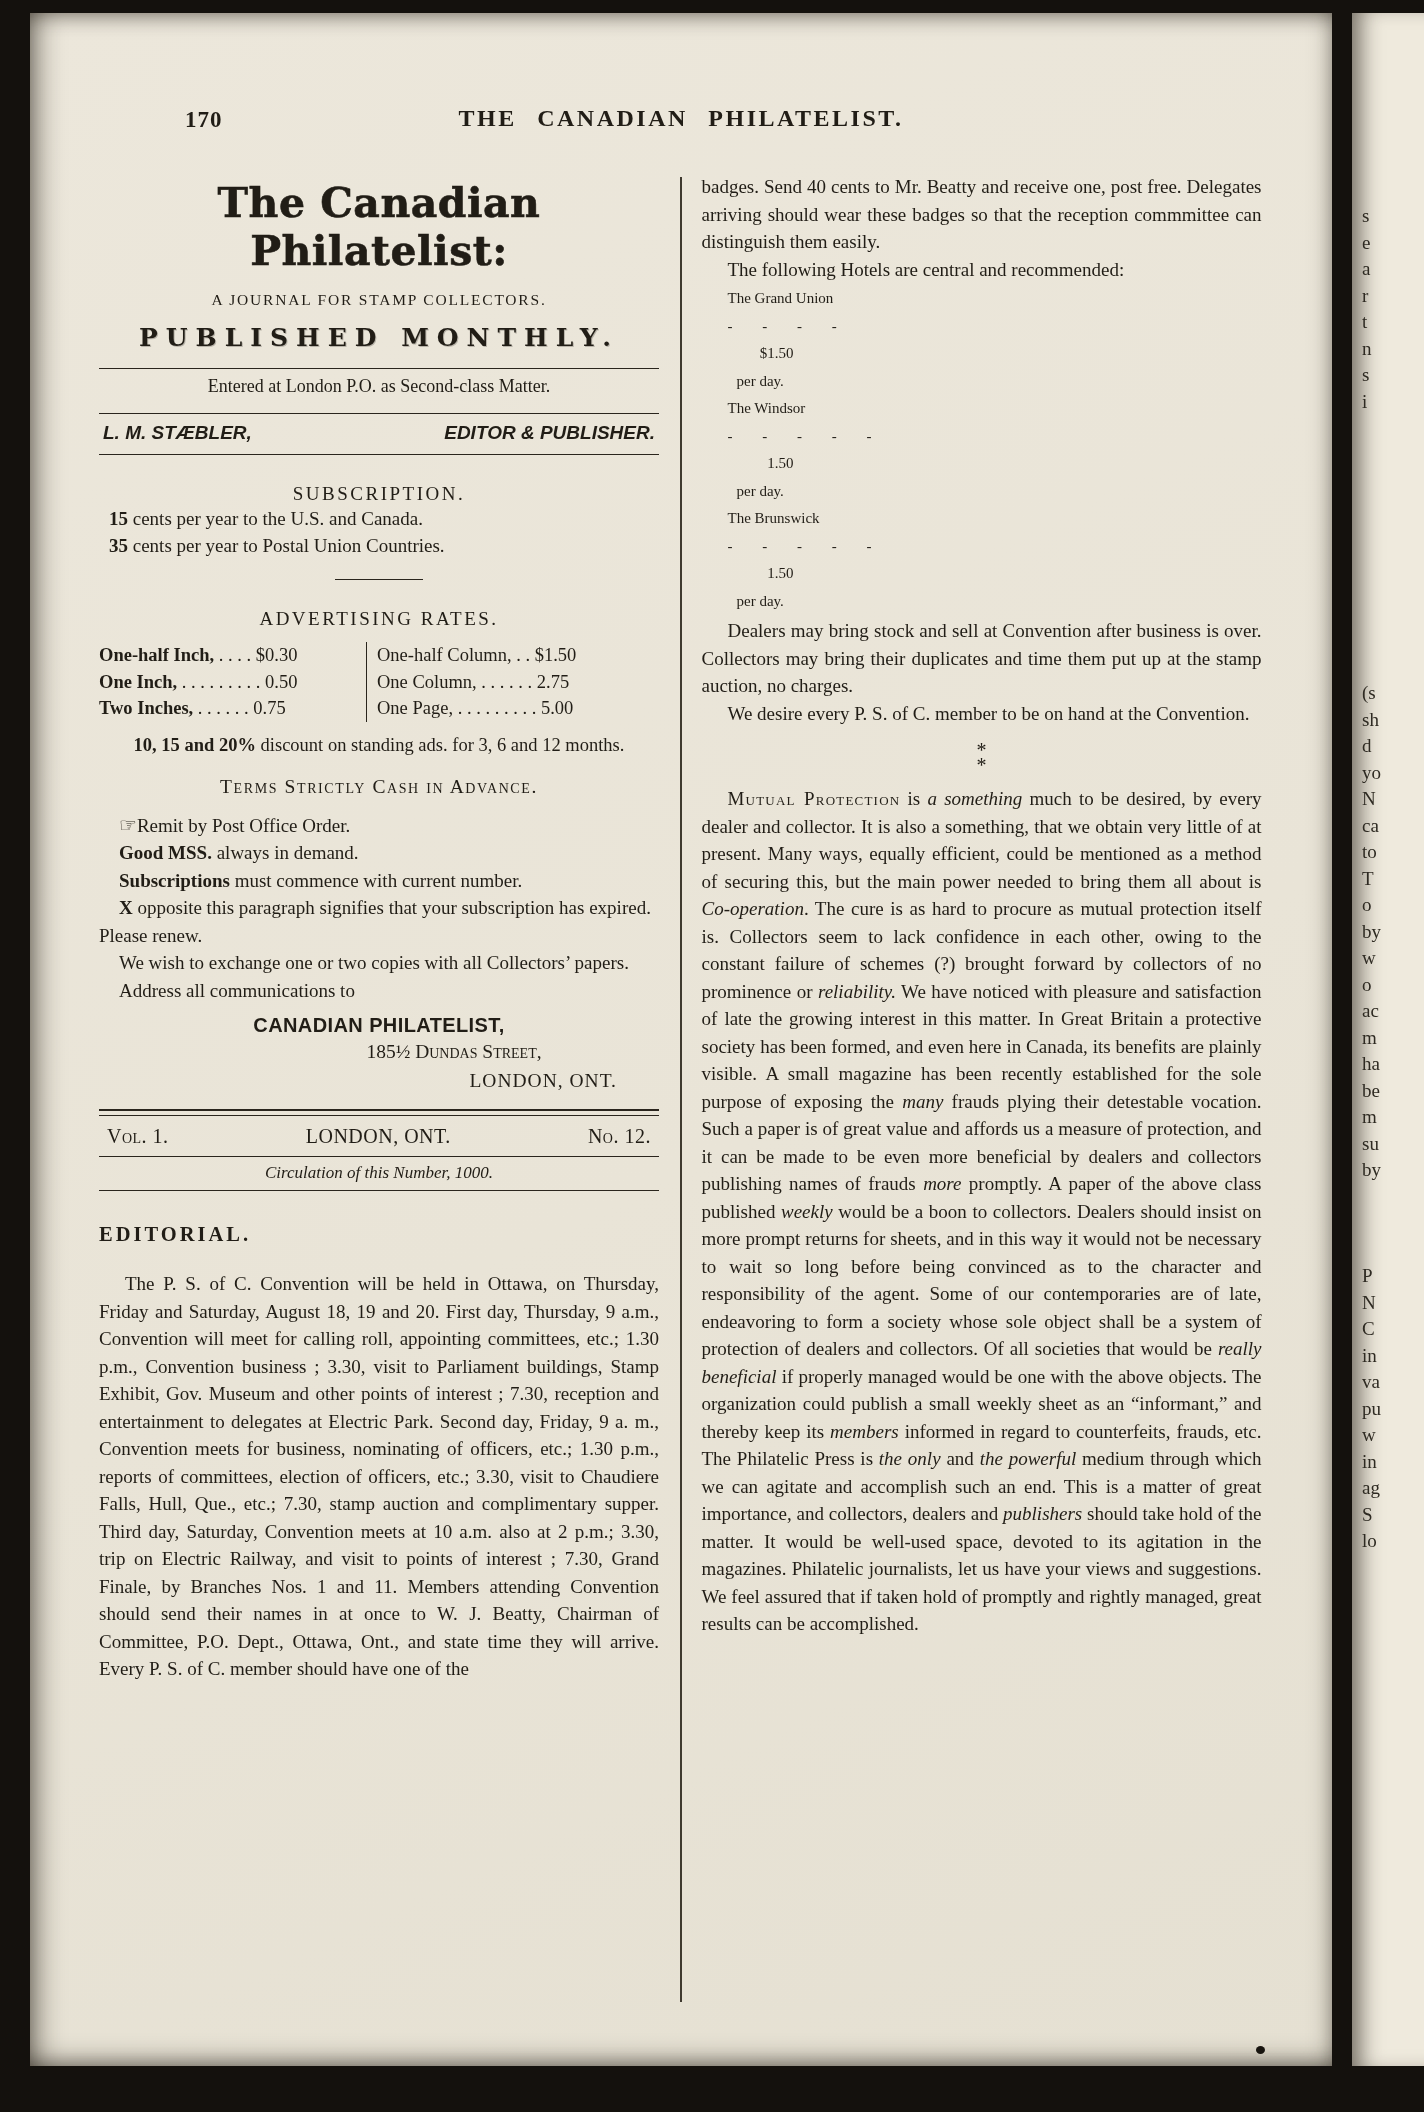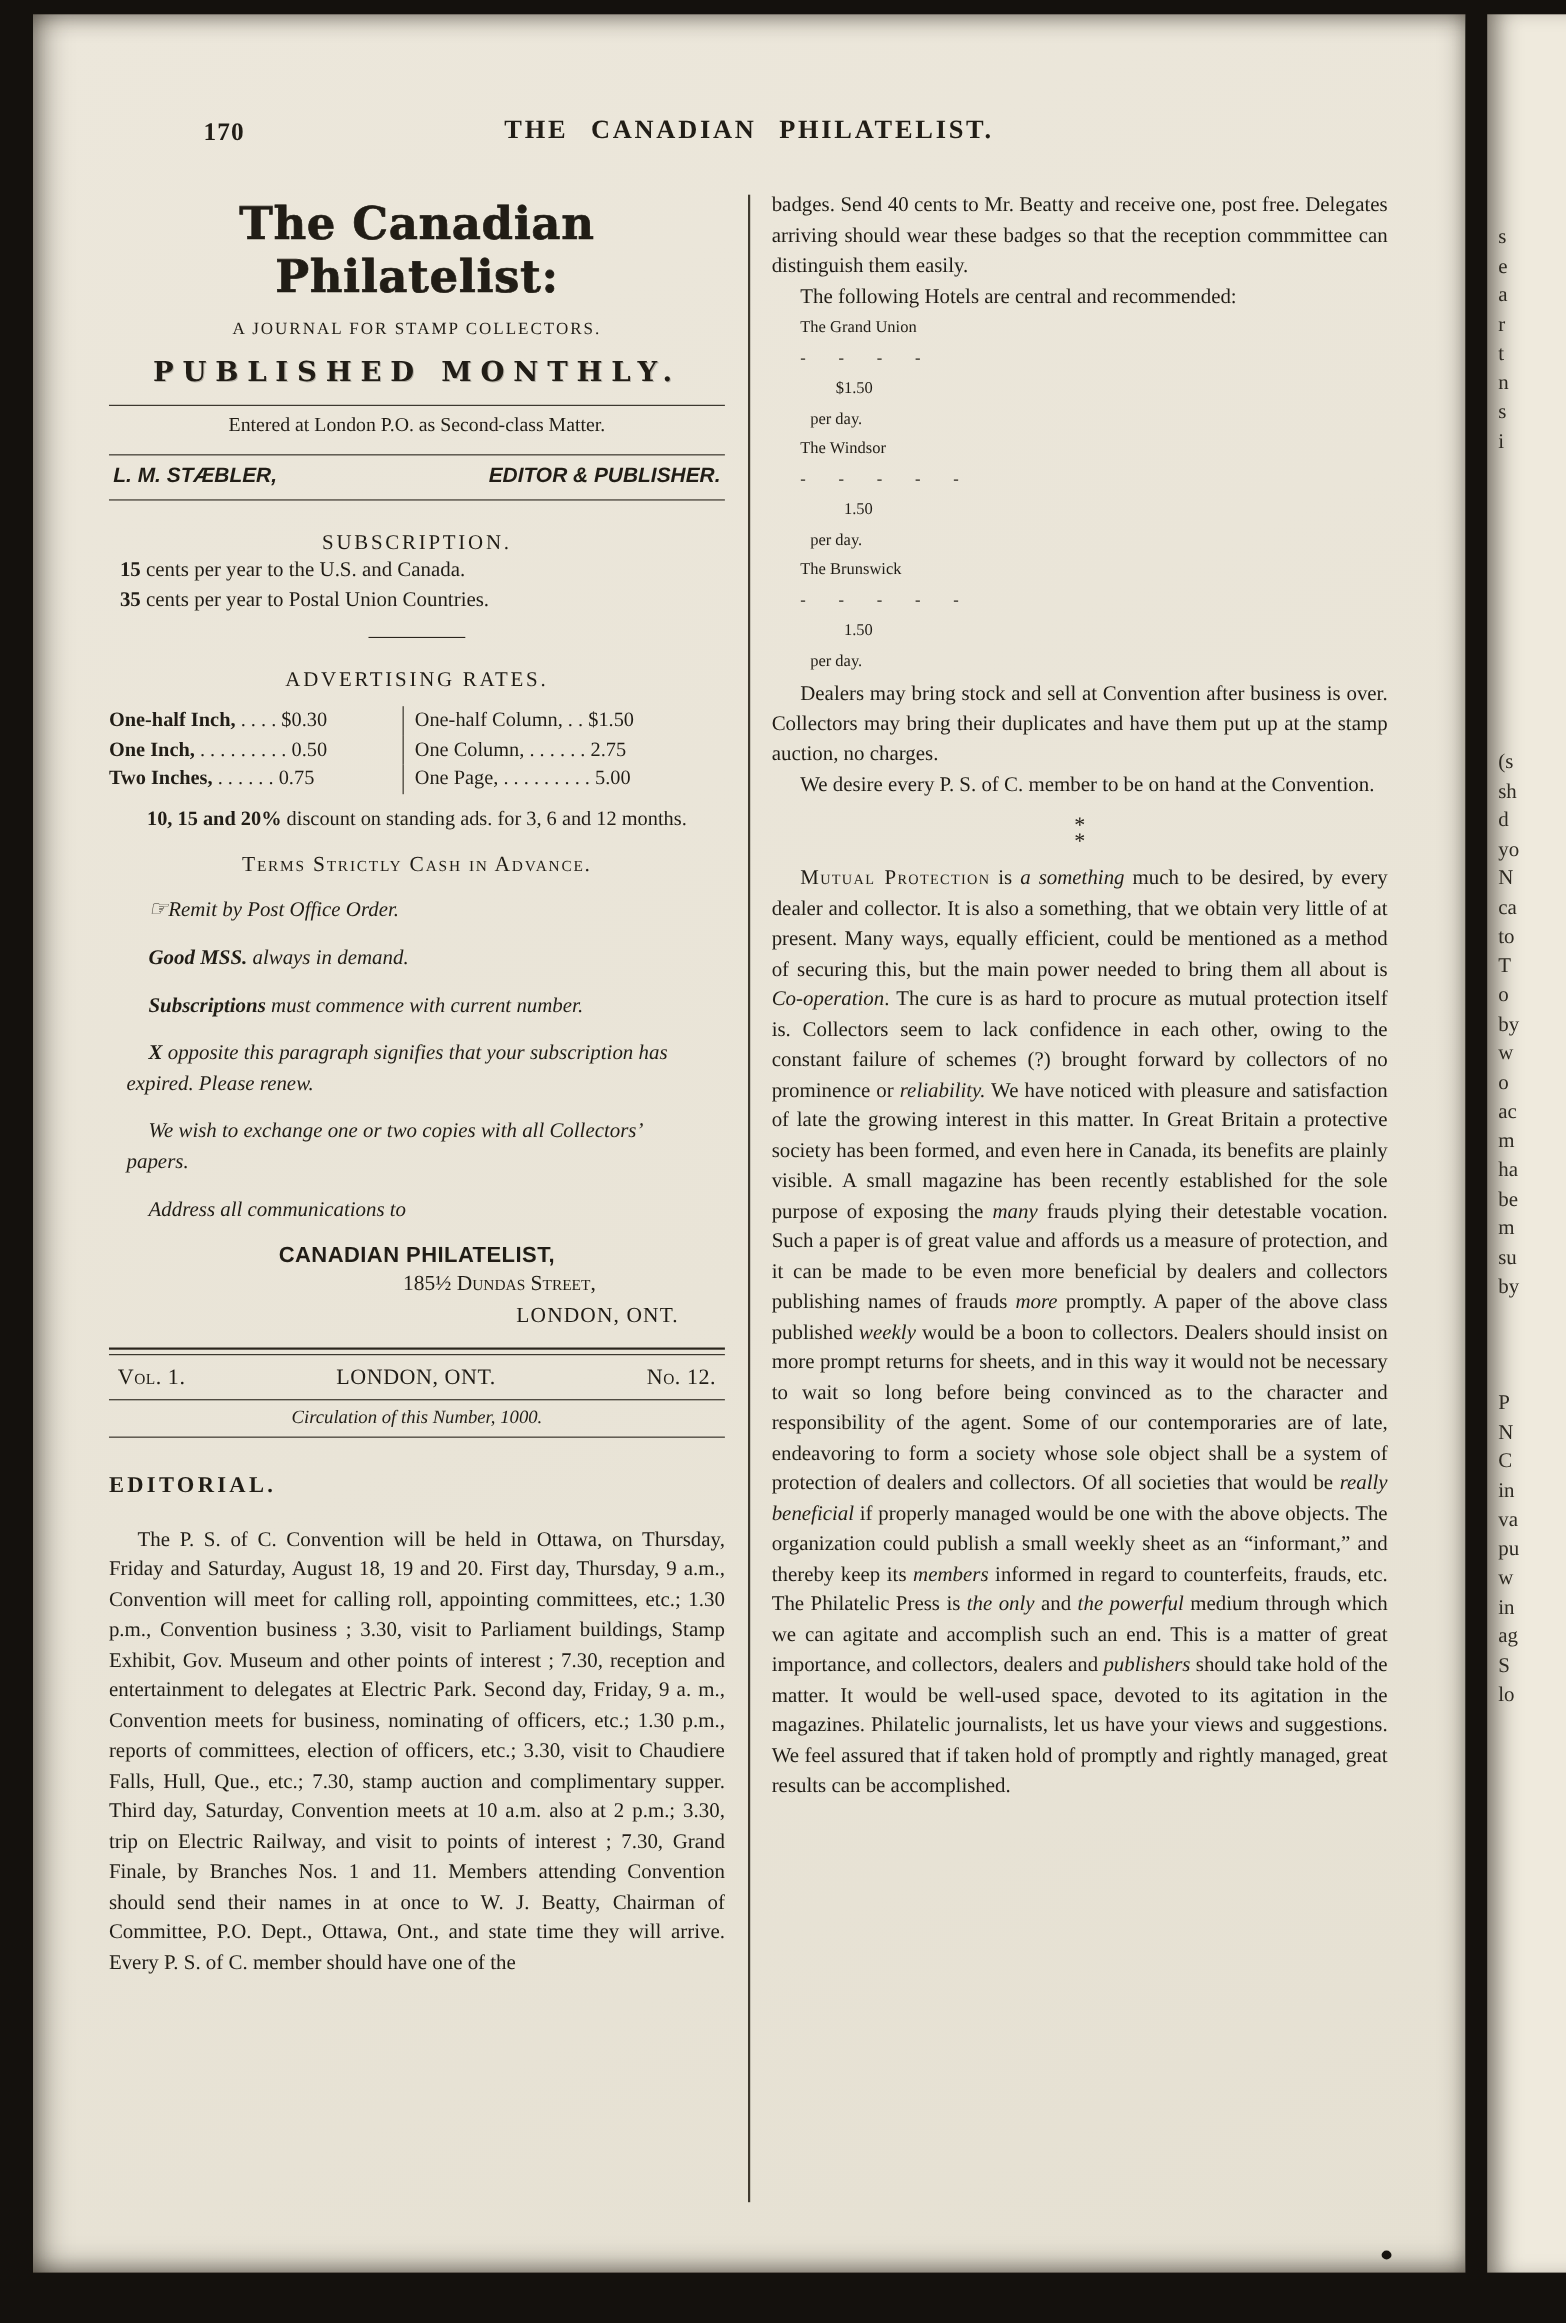--- a/index.html
+++ b/index.html
@@ -60,21 +60,21 @@
   .section-heading{text-align:center;font-size:19px;letter-spacing:2.5px;margin-top:28px;}
   .sub-lines{margin-top:0;padding-left:10px;font-size:19px;line-height:27px;}
   .short-rule{width:88px;border-top:1.5px solid #2a251d;margin:20px auto 0;}
   .rates{margin-top:12px;font-size:18.5px;}
   .rates-row{display:flex;line-height:26.5px;}
   .rates-left{width:268px;border-right:1.5px solid #2a251d;padding-right:4px;box-sizing:border-box;}
   .rates-right{padding-left:10px;}
   .discount{margin-top:10px;text-align:center;line-height:26px;padding:0 6px;font-size:18.5px;}
   .terms-line{margin-top:18px;text-align:center;font-variant:small-caps;letter-spacing:1.6px;font-size:19.5px;}
   .notices{margin-top:14px;font-size:19px;}
-  .notices p{margin:16px;line-height:27.5px;text-indent:20px;font-style:italic;}
+  .notices p{margin:0;line-height:27.5px;text-indent:20px;}
   .hand-icon{font-size:20px;letter-spacing:0;}
   .address-name{text-align:center;font-family:"Liberation Sans", sans-serif;font-weight:bold;font-size:20px;margin-top:10px;letter-spacing:.4px;}
   .address-street{text-align:center;font-variant:small-caps;font-size:19.5px;padding-left:150px;line-height:29px;}
   .address-city{text-align:right;padding-right:42px;font-size:19.5px;letter-spacing:1px;line-height:29px;}
   .double-rule{margin-top:14px;height:4px;border-top:2px solid #2a251d;border-bottom:1.5px solid #2a251d;}
   .issue-row{display:flex;justify-content:space-between;font-size:20px;font-variant:small-caps;letter-spacing:.5px;padding:9px 8px 8px;}
   .circulation{font-style:italic;text-align:center;font-size:17px;padding:6px 0 7px;}
   .editorial-heading{margin-top:32px;font-weight:bold;font-size:20.5px;letter-spacing:3px;}
   .body-para{font-size:19px;line-height:27.5px;text-align:justify;margin:0;}
   .indent{text-indent:26px;}
@@ -193,21 +193,21 @@
           <span class="hotel-unit">per day.</span>
         </div>
         <div class="hotel-row">
           <span class="hotel-name">The Brunswick</span>
           <span class="hotel-dashes">- - - - -</span>
           <span class="hotel-price">1.50</span>
           <span class="hotel-unit">per day.</span>
         </div>
       </div>
 
-      <p class="body-para indent">Dealers may bring stock and sell at Convention after business is over.  Collectors may bring their duplicates and have them put up at the stamp auction, no charges.</p>
+      <p class="body-para indent">Dealers may bring stock and sell at Convention after business is over.  Collectors may bring their duplicates and time them put up at the stamp auction, no charges.</p>
       <p class="body-para indent">We desire every P. S. of C. member to be on hand at the Convention.</p>
 
       <div class="asterism">
         <span>*</span>
         <span>*</span>
       </div>
 
       <p class="body-para indent"><span class="smallcaps">Mutual Protection</span><span> is <i>a something</i> much to be desired, by every dealer and collector.  It is also a something, that we obtain very little of at present. Many ways, equally efficient, could be mentioned as a method of securing this, but the main power needed to bring them all about is <i>Co-operation</i>.  The cure is as hard to procure as mutual protection itself is. Collectors seem to lack confidence in each other, owing to the constant failure of schemes (?) brought forward by collectors of no prominence or <i>reliability.</i>  We have noticed with pleasure and satisfaction of late the growing interest in this matter.  In Great Britain a protective society has been formed, and even here in Canada, its benefits are plainly visible.  A small magazine has been recently established for the sole purpose of exposing the <i>many</i> frauds plying their detestable vocation.  Such a paper is of great value and affords us a measure of protection, and it can be made to be even more beneficial by dealers and collectors publishing names of frauds <i>more</i> promptly. A paper of the above class published <i>weekly</i> would be a boon to collectors.  Dealers should insist on more prompt returns for sheets, and in this way it would not be necessary to wait so long before being convinced as to the character and responsibility of the agent.  Some of our contemporaries are of late, endeavoring to form a society whose sole object shall be a system of protection of dealers and collectors. Of all societies that would be <i>really beneficial</i> if properly managed would be one with the above objects. The organization could publish a small weekly sheet as an “informant,” and thereby keep its <i>members</i> informed in regard to counterfeits, frauds, etc.  The Philatelic Press is <i>the only</i> and <i>the powerful</i> medium through which we can agitate and accomplish such an end.  This is a matter of great importance, and collectors, dealers and <i>publishers</i> should take hold of the matter.  It would be well-used space, devoted to its agitation in the magazines.  Philatelic journalists, let us have your views and suggestions.  We feel assured that if taken hold of promptly and rightly managed, great results can be accomplished.</span></p>
 
     </div>

